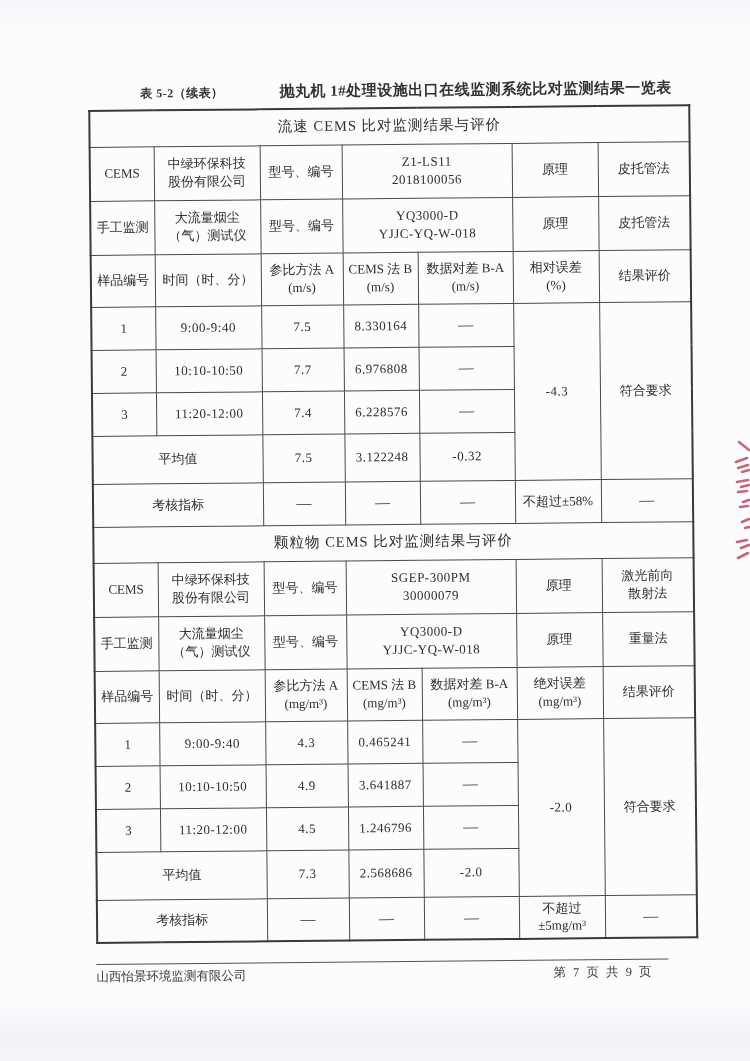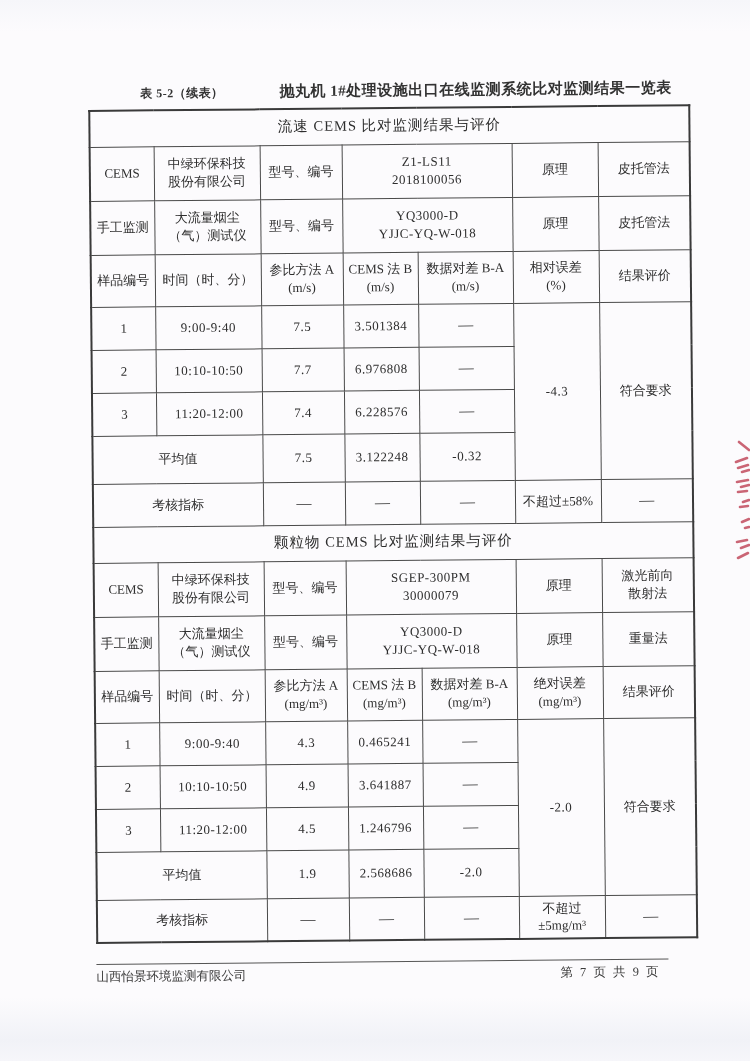--- a/index.html
+++ b/index.html
@@ -43,21 +43,21 @@
   .r-assess{height:43px;}
   .sec-title{font-size:14.5px;letter-spacing:1px;}
   .two-line span{display:block;}
   .num{letter-spacing:.5px;}
   .dash{font-size:15px;}
   .footer{
     width:572px;margin-top:20px;border-top:1.5px solid #555;
     display:flex;justify-content:space-between;align-items:flex-start;
     padding-top:4px;font-size:12.5px;color:#3a3a3a;
   }
-  .footer .right{margin-right:8px;letter-spacing:2px;}
+  .footer .right{margin-right:15px;letter-spacing:2px;}
   .stamp{
     position:absolute;right:0;top:440px;width:17px;height:122px;
     overflow:hidden;pointer-events:none;
   }
 </style>
 </head>
 <body>
 
 <div class="sheet">
 
@@ -131,21 +131,21 @@
         <span>相对误差</span>
         <span>(%)</span>
       </td>
       <td>结果评价</td>
     </tr>
 
     <tr class="r-data">
       <td>1</td>
       <td class="num">9:00-9:40</td>
       <td class="num">7.5</td>
-      <td class="num">3.501384</td>
+      <td class="num">8.330164</td>
       <td class="dash">—</td>
       <td rowspan="4" class="num">-4.3</td>
       <td rowspan="4">符合要求</td>
     </tr>
     <tr class="r-data">
       <td>2</td>
       <td class="num">10:10-10:50</td>
       <td class="num">7.7</td>
       <td class="num">6.976808</td>
       <td class="dash">—</td>
@@ -249,21 +249,21 @@
     </tr>
     <tr class="r-data">
       <td>3</td>
       <td class="num">11:20-12:00</td>
       <td class="num">4.5</td>
       <td class="num">1.246796</td>
       <td class="dash">—</td>
     </tr>
     <tr class="r-avg">
       <td colspan="2">平均值</td>
-      <td class="num">1.9</td>
+      <td class="num">7.3</td>
       <td class="num">2.568686</td>
       <td class="num">-2.0</td>
     </tr>
     <tr class="r-assess">
       <td colspan="2">考核指标</td>
       <td class="dash">—</td>
       <td class="dash">—</td>
       <td class="dash">—</td>
       <td>不超过±5mg/m³</td>
       <td class="dash">—</td>

